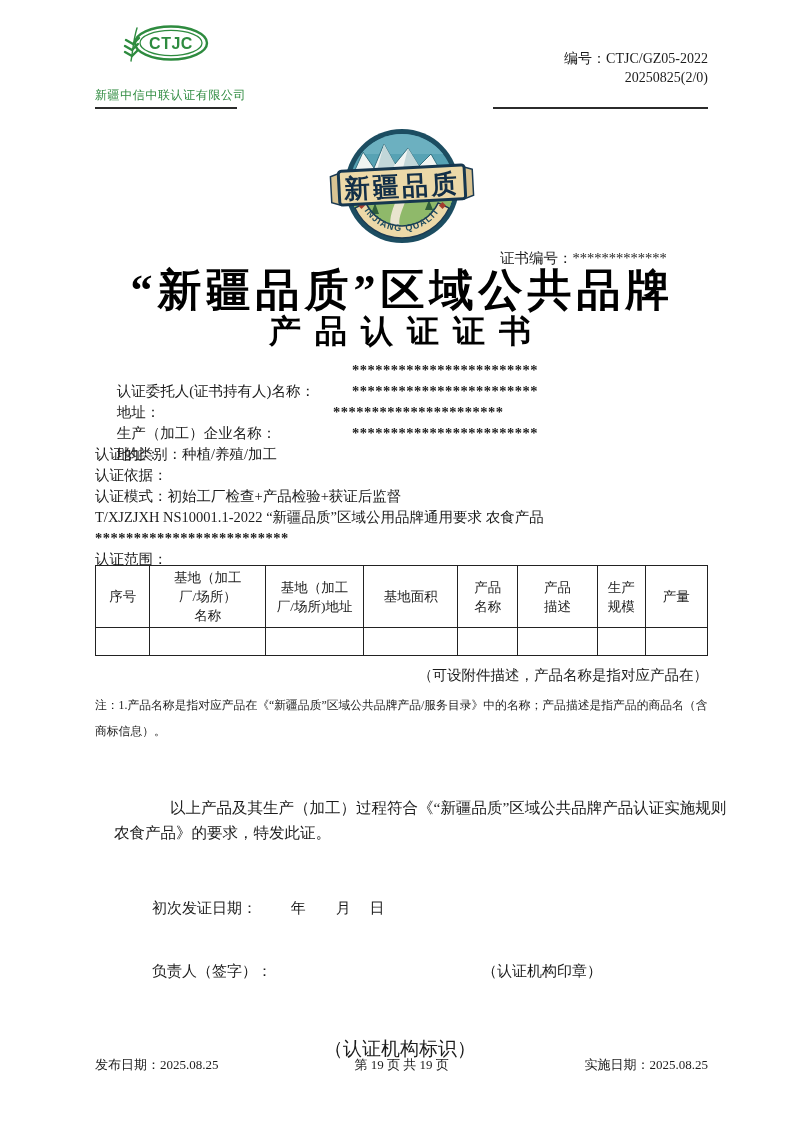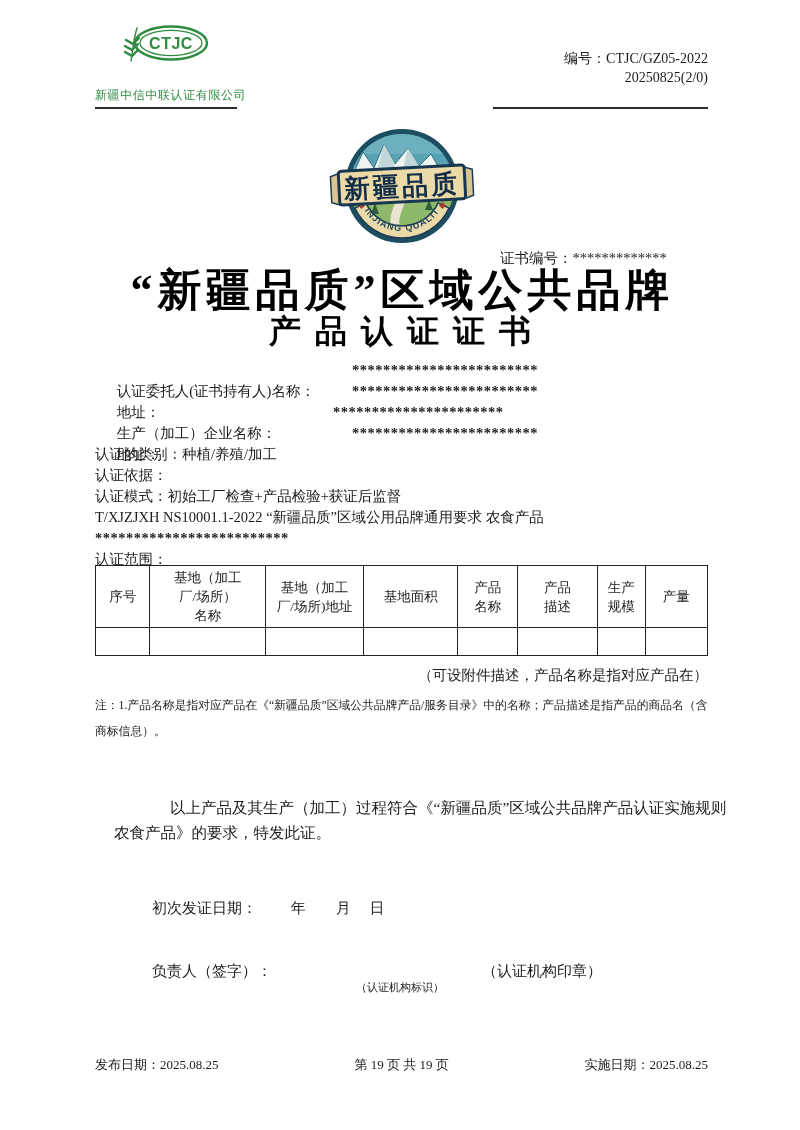--- a/index.html
+++ b/index.html
@@ -44,21 +44,21 @@
   .attach-note { position:absolute; left:95px; top:666px; width:613px; text-align:right; font-size:14.5px; }
   .notes { position:absolute; left:95px; top:692px; width:618px; font-size:11.8px; line-height:26px; }
 
   
   .statement { position:absolute; left:95px; top:795px; width:615px; font-size:15.5px; line-height:25px; text-indent:56px;margin-left:19px; }
 
   
   .dates { position:absolute; left:152px; top:856px; font-size:15px; line-height:21px; white-space:pre; }
 
   
-  .org-mark { position:absolute; left:0; top:980px; width:800px; text-align:center; font-size:11px; }
+  .org-mark { position:absolute; left:0; top:1036px; width:800px; text-align:center; font-size:19px; }
   .footer { position:absolute; left:95px; top:1056px; width:613px; display:flex; justify-content:space-between; font-size:13px;gap:14px; }
 </style>
 </head>
 <body>
 
 <div class="page">
 
   <div class="hdr">
     <div class="logo-block">
       <svg width="110" height="40" viewBox="0 0 110 40">

